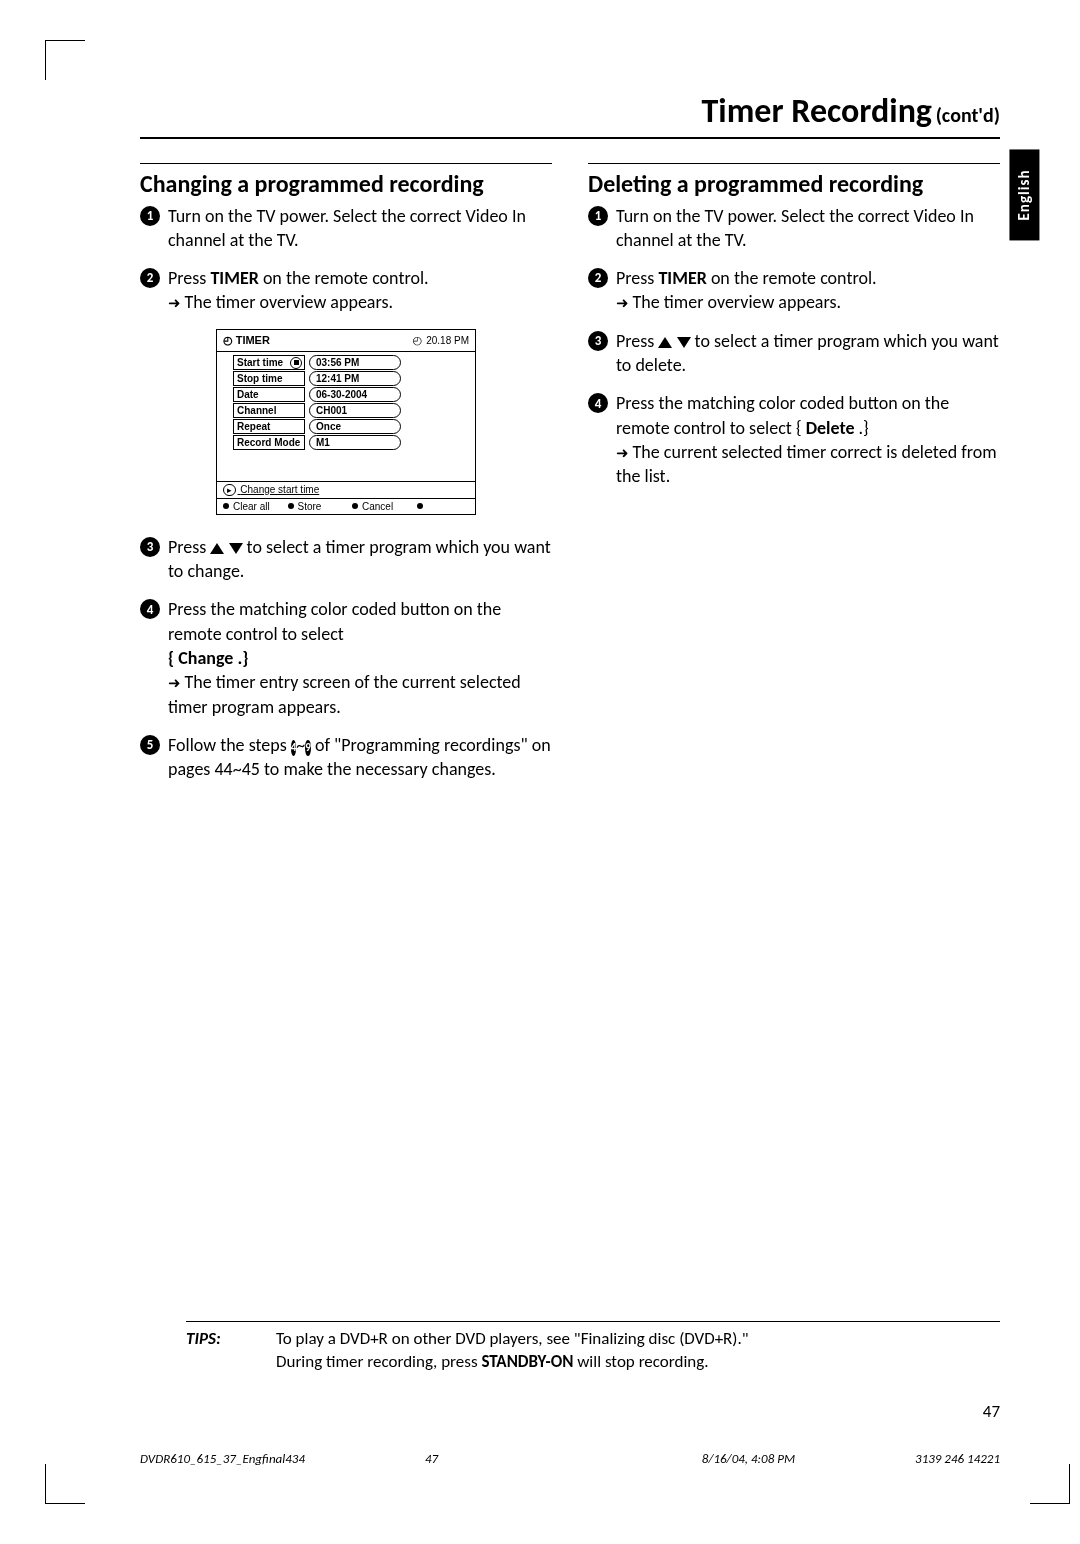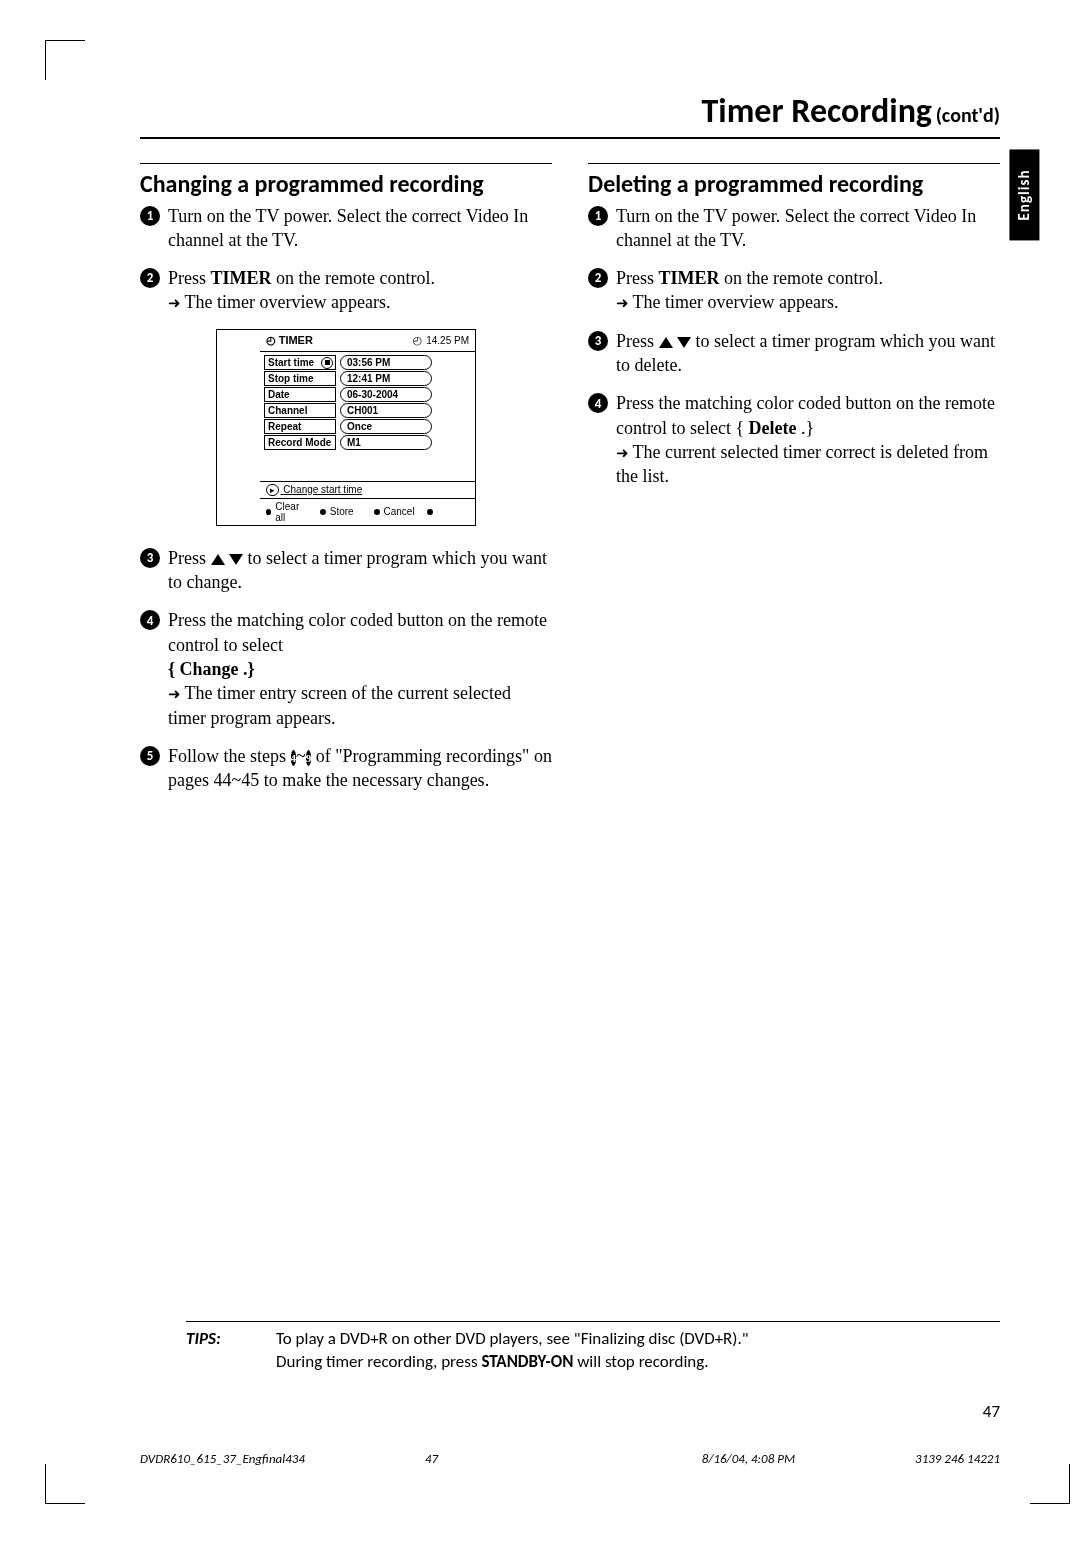--- a/index.html
+++ b/index.html
@@ -86,58 +86,57 @@
     display: inline-flex;
     align-items: center;
     justify-content: center;
     margin-top: 2px;
   }
   .step .num.sm {
     flex: 0 0 16px;
     height: 16px;
     font-size: 11px;
   }
-  .step .txt { flex: 1; font-family: Liberation Serif, serif; }
+  .step .txt { flex: 1; }
   .arrow::before {
     content: "➜";
     font-size: 15px;
     margin-right: 4px;
   }
   .b { font-weight: bold; }
   .tri-up, .tri-down {
     display: inline-block;
     width: 0; height: 0;
     vertical-align: middle;
   }
   .tri-up { border-left: 7px solid transparent; border-right: 7px solid transparent; border-bottom: 11px solid #000; }
   .tri-down { border-left: 7px solid transparent; border-right: 7px solid transparent; border-top: 11px solid #000; }
 
   .timer-box {
     width: 260px;
     margin: 8px auto 20px auto;
     border: 1px solid #000;
     font-family: Arial, sans-serif;
     font-size: 11px;
-    padding-left: 43px;
   }
   .timer-head {
     display: flex;
     justify-content: space-between;
     align-items: center;
     padding: 4px 6px;
     border-bottom: 1px solid #000;
     font-weight: bold;
   }
   .timer-head .right { display: flex; align-items: center; gap: 4px; font-weight: normal; font-size: 10px; }
   .timer-body { padding: 2px 4px 4px 4px; border-bottom: 1px solid #000; }
   .timer-row {
     display: flex;
     align-items: center;
     gap: 4px;
-    margin: 1px 0;
+    margin: 1px 12px;
   }
   .timer-label {
     width: 72px;
     border: 1px solid #000;
     padding: 1px 3px;
     font-weight: bold;
     font-size: 10px;
   }
   .timer-label.active { position: relative; }
   .rec-icon {
@@ -241,21 +240,21 @@
           <span>Press </span><span class="b">TIMER</span><span> on the remote control.</span><br>
           <span class="arrow"></span><span>The timer overview appears.</span>
         </span>
       </div>
 
       <div class="timer-box">
         <div class="timer-head">
           <span><span class="clock-glyph">◴</span> <span>TIMER</span></span>
           <span class="right">
               <span class="clock-glyph">◴</span> 
-              <span>14.25 PM</span>
+              <span>20.18 PM</span>
             </span>
         </div>
         <div class="timer-body">
           <div class="timer-row">
             <div class="timer-label active"><span>Start time</span><span class="rec-icon"></span></div>
             <div class="timer-val">03:56 PM</div>
           </div>
           <div class="timer-row">
             <div class="timer-label">Stop time</div>
             <div class="timer-val">12:41 PM</div>

